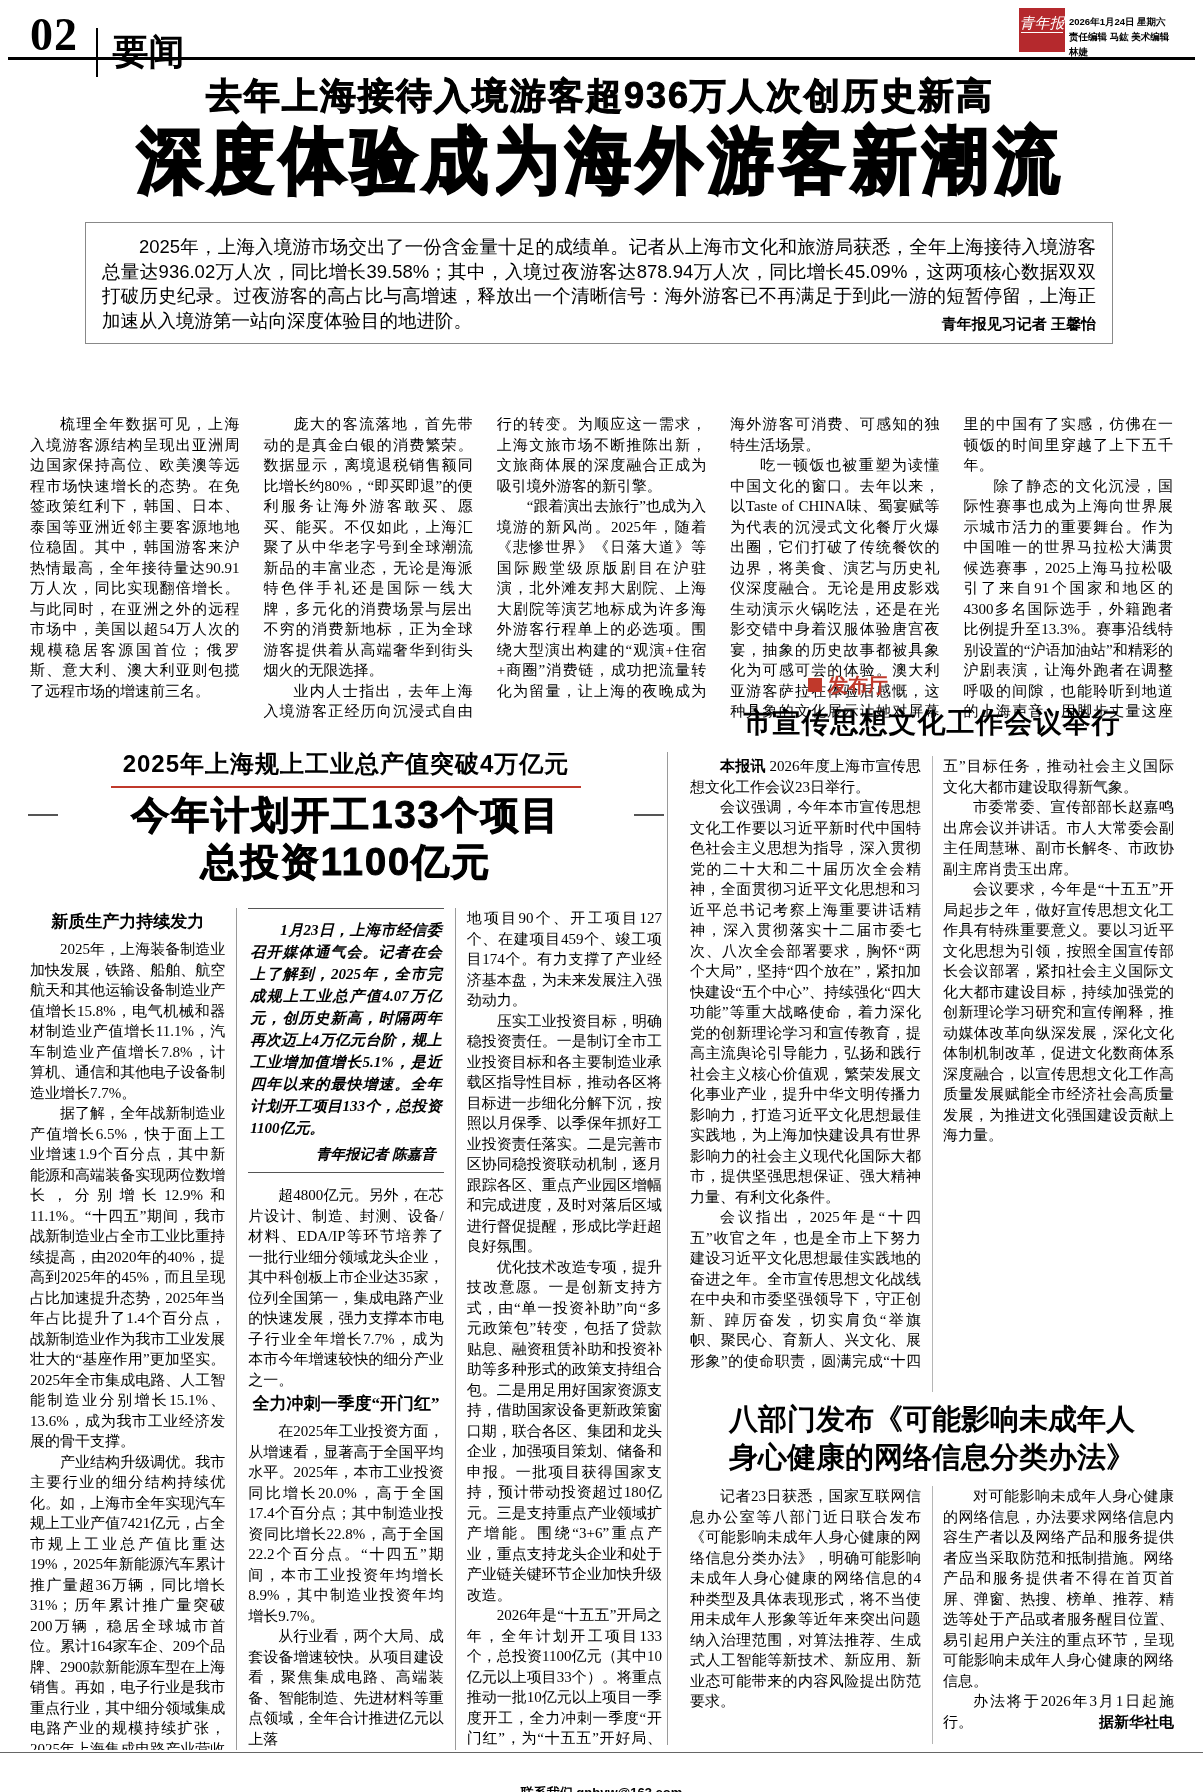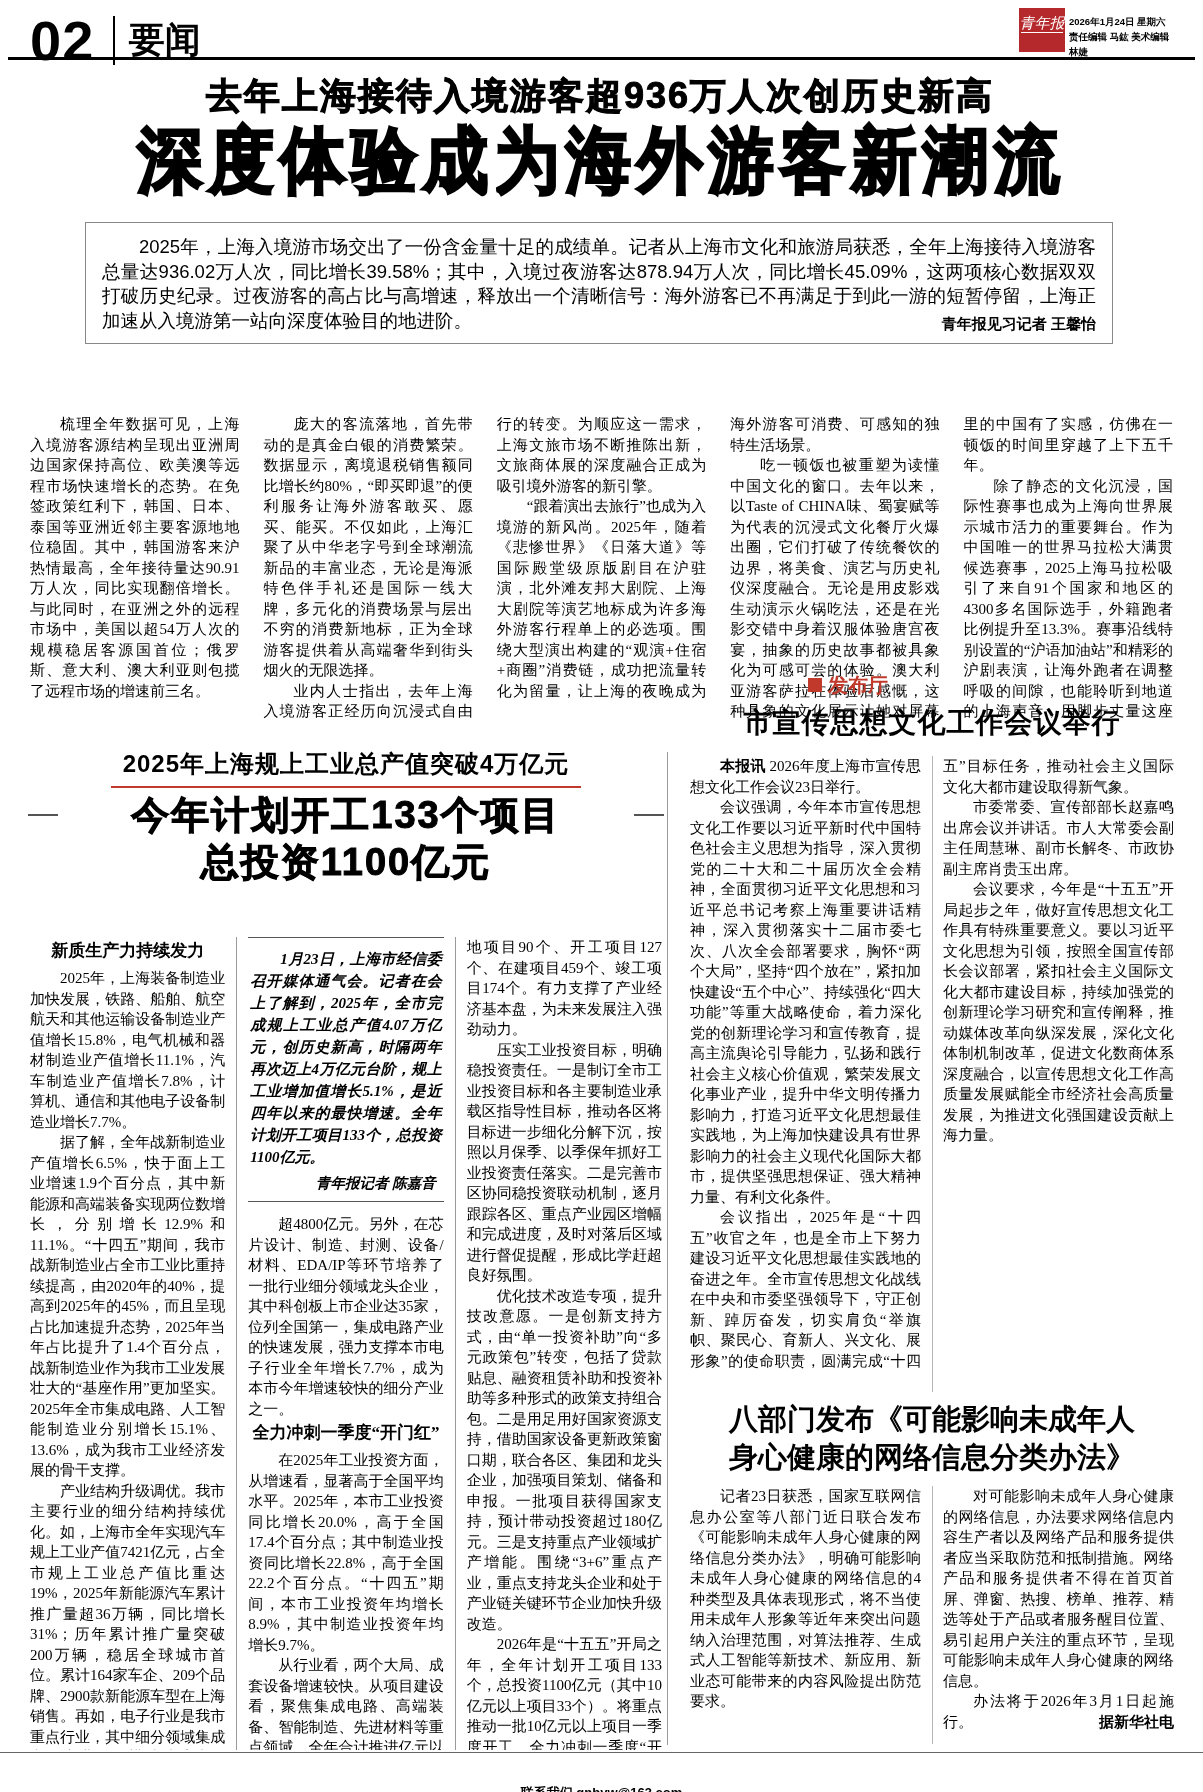--- a/index.html
+++ b/index.html
@@ -4,23 +4,23 @@
 <style>
   html,body{margin:0;padding:0;}
   body{
     width:1203px;height:1792px;position:relative;background:#fff;
     font-family:"Liberation Sans","DejaVu Sans",sans-serif;color:#000;
     overflow:hidden;
   }
   .serif{font-family:"Liberation Serif","DejaVu Serif",serif;}
   
   .hdr{position:absolute;left:30px;top:8px;right:30px;height:48px;}
-  .pgnum{font-size:56px;font-weight:bold;letter-spacing:1px;display:inline-block;vertical-align:top;}
+  .pgnum{font-size:46px;font-weight:bold;letter-spacing:1px;display:inline-block;vertical-align:top;font-family:Liberation Serif, serif;}
   .sec-name{font-size:36px;font-weight:bold;display:inline-block;vertical-align:top;
-    border-left:2px solid #000;margin-left:14px;padding-left:14px;margin-top:8px;}
+    border-left:2px solid #000;margin-left:14px;padding-left:14px;margin-top:20px;}
   .masthead{position:absolute;right:108px;top:0;width:46px;height:44px;background:#b5292d;
     color:#fff;text-align:center;font-family:"Liberation Serif",serif;font-style:italic;
     font-size:15px;line-height:15px;padding-top:8px;box-sizing:border-box;}
   .masthead small{display:block;font-size:5px;font-style:normal;border-top:1px solid #fff;margin:1px 2px 0;}
   .hdr-meta{position:absolute;right:0;top:6px;width:104px;font-size:9.5px;font-weight:bold;line-height:15px;}
   .hdr-rule{position:absolute;left:8px;right:8px;top:57px;height:3px;background:#000;}
   
   .kicker1{position:absolute;left:60px;width:1080px;top:72px;text-align:center;
     font-size:36px;font-weight:bold;letter-spacing:2px;-webkit-text-stroke:1px #000;}
   .head1{position:absolute;left:30px;width:1143px;top:112px;text-align:center;
@@ -35,21 +35,21 @@
   .maincols p, .colp p{margin:0;font-size:15px;line-height:20.5px;text-align:justify;text-indent:2em;}
   
   .left-sec{position:absolute;left:30px;top:748px;width:632px;height:1000px;}
   .kicker2{text-align:center;font-size:24px;font-weight:bold;letter-spacing:1px;margin:0;}
   .redline{width:470px;height:2px;background:#c0392b;margin:6px auto 4px;}
   .head2{position:relative;text-align:center;font-size:38px;font-weight:800;line-height:47px;
     letter-spacing:2px;-webkit-text-stroke:1px #000;margin:0;}
   .head2 .flank{position:absolute;top:22px;width:30px;height:2px;background:#555;}
   .flank.l{left:-2px;} .flank.r{right:-2px;}
   .ind-body{position:absolute;left:0;top:160px;width:632px;height:842px;display:flex;overflow:hidden;}
-  .colp{width:199px;overflow:hidden;margin-top:29px;}
+  .colp{width:199px;overflow:hidden;}
   .colp + .colp{border-left:1px solid #9a9a9a;padding-left:11px;margin-left:11px;}
   .subhead{font-size:17px;font-weight:bold;text-align:center;margin:2px 0 6px;}
   .introbox{border-top:1px solid #555;border-bottom:1px solid #555;padding:10px 2px 8px;margin-bottom:12px;
     font-family:"Liberation Serif","DejaVu Serif",serif;font-style:italic;}
   .introbox p{margin:0;font-size:15px;line-height:22px;text-align:justify;text-indent:2em;font-weight:bold;}
   .intro-byline{text-align:right;font-size:14.5px;font-weight:bold;margin-top:6px;padding-right:6px;}
   
   .vdiv{position:absolute;left:667px;top:752px;width:1px;height:993px;background:#9a9a9a;}
   
   .right-sec{position:absolute;left:690px;top:672px;width:484px;height:1076px;}

